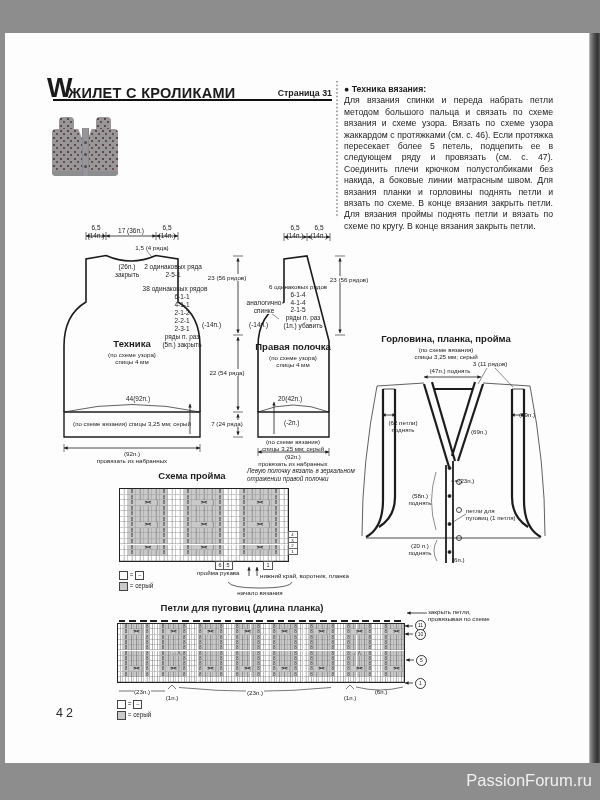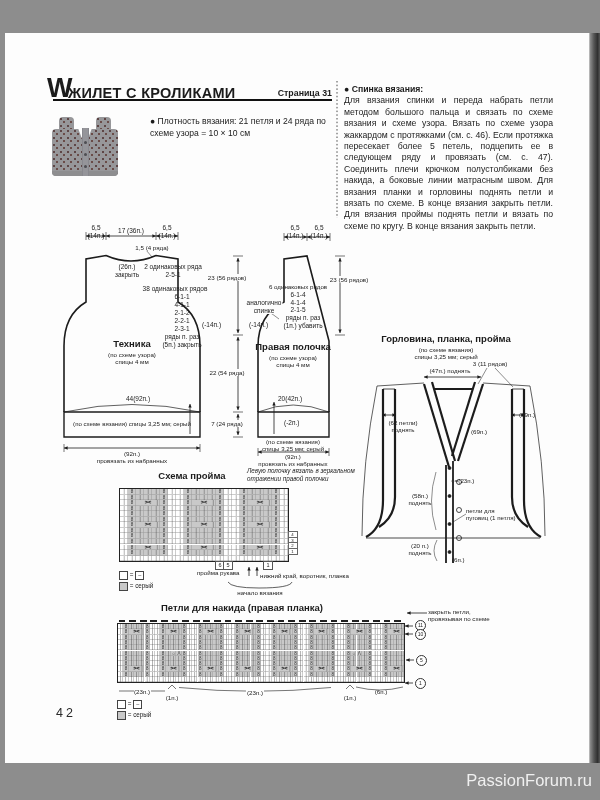--- a/index.html
+++ b/index.html
@@ -206,25 +206,24 @@
     <div class="vbody vpat"></div>
     <div class="vneck"></div>
     <div class="vrib"></div>
     <div class="vplacket"></div>
     <div class="vbtn" style="top:24px"></div>
     <div class="vbtn" style="top:36px"></div>
     <div class="vbtn" style="top:48px"></div>
   </div>
 
   <div class="specs">
-    <p>● Плотность вязания: 21 петля и 24 ряда по схеме узора = 10 × 10 см</p>
   </div>
 
   <div class="tech">
-    <div class="bold">● Спинка вязания:</div>
+    <div class="bold">● Техника вязания:</div>
     <div class="body">Для вязания спинки и переда набрать петли методом большого пальца и связать по схеме вязания и схеме узора. Вязать по схеме узора жаккардом с протяжками (см. с. 46). Если протяжка пересекает более 5 петель, подцепить ее в следующем ряду и провязать (см. с. 47). Соединить плечи крючком полустолбиками без накида, а боковые линии матрасным швом. Для вязания планки и горловины поднять петли и вязать по схеме. В конце вязания закрыть петли. Для вязания проймы поднять петли и вязать по схеме по кругу. В конце вязания закрыть петли.</div>
   </div>
 
   <span class="lbl" style="left:96px;top:224px">6,5
 (14п.)</span>
   <span class="lbl" style="left:131px;top:227px">17 (36п.)</span>
   <span class="lbl" style="left:167px;top:224px">6,5
 (14п.)</span>
   <span class="lbl s62 bg" style="left:152px;top:244px">1,5 (4 ряда)</span>
   <span class="lbl" style="left:127px;top:263px">(26п.)
@@ -584,21 +583,21 @@
   <div class="leg" style="left:119px;top:571px">
     <span class="sq"></span>
     <span>=</span>
     <span class="sq"><span>–</span></span>
   </div>
   <div class="leg" style="left:119px;top:582px">
     <span class="sq sqg"></span>
     <span>= серый</span>
   </div>
 
-  <span class="lbl t95" style="left:242px;top:603px">Петли для накида (правая планка)</span>
+  <span class="lbl t95" style="left:242px;top:603px">Петли для пуговиц (длина планка)</span>
   <div class="grid" id="g2" style="left: 117px; top: 623px; width: 286.2px; height: 58.3px;">
       <div class="cc" style="left: 0px; top: 0px; width: 5.3px; height: 5.3px;">|</div>
       <div class="cc sh" style="left: 5.3px; top: 0px; width: 5.3px; height: 5.3px;">8</div>
       <div class="cc sh" style="left: 10.6px; top: 0px; width: 5.3px; height: 5.3px;">|</div>
       <div class="cc sh" style="left: 15.9px; top: 0px; width: 5.3px; height: 5.3px;">|</div>
       <div class="cc sh" style="left: 21.2px; top: 0px; width: 5.3px; height: 5.3px;">|</div>
       <div class="cc sh" style="left: 26.5px; top: 0px; width: 5.3px; height: 5.3px;">8</div>
       <div class="cc" style="left: 31.8px; top: 0px; width: 5.3px; height: 5.3px;">|</div>
       <div class="cc" style="left: 37.1px; top: 0px; width: 5.3px; height: 5.3px;">|</div>
       <div class="cc sh" style="left: 42.4px; top: 0px; width: 5.3px; height: 5.3px;">8</div>

